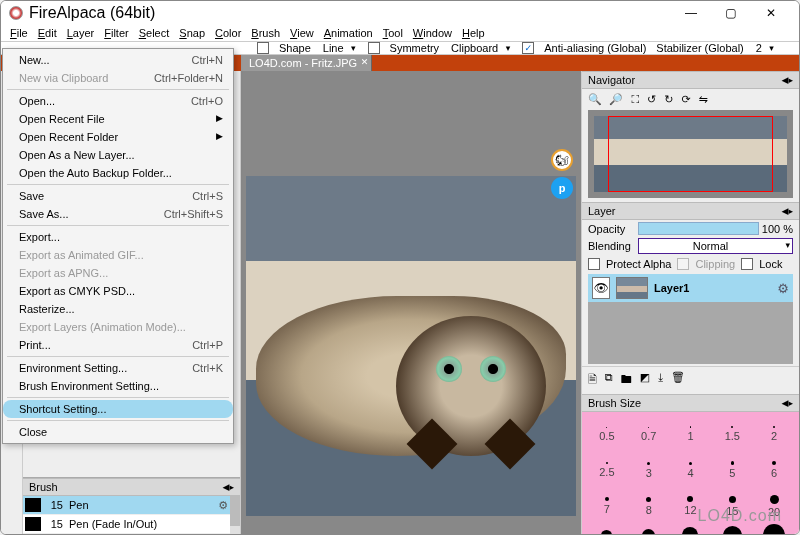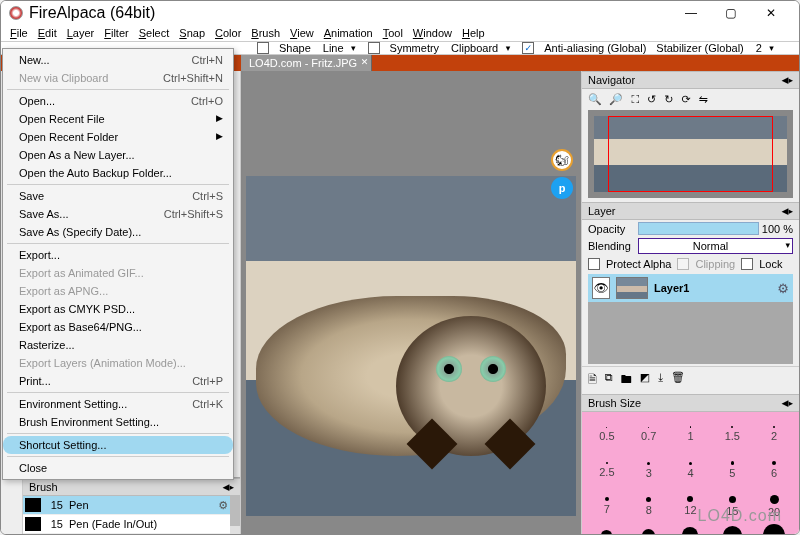--- a/index.html
+++ b/index.html
@@ -351,21 +351,21 @@
   </div>
 </div>
 
 <div class="file-menu" id="file-menu">
     <div class="mi">
       <span>New...</span>
       <span class="sc">Ctrl+N</span>
     </div>
     <div class="mi disabled">
       <span>New via Clipboard</span>
-      <span class="sc">Ctrl+Shift+N</span>
+      <span class="sc">Ctrl+Folder+N</span>
     </div>
     <div class="sep"></div>
     <div class="mi">
       <span>Open...</span>
       <span class="sc">Ctrl+O</span>
     </div>
     <div class="mi">
       <span>Open Recent File</span>
       <span class="arrow">▶</span>
     </div>
@@ -381,40 +381,34 @@
     </div>
     <div class="sep"></div>
     <div class="mi">
       <span>Save</span>
       <span class="sc">Ctrl+S</span>
     </div>
     <div class="mi">
       <span>Save As...</span>
       <span class="sc">Ctrl+Shift+S</span>
     </div>
-    <div class="mi">
-      <span>Save As (Specify Date)...</span>
-    </div>
     <div class="sep"></div>
     <div class="mi">
       <span>Export...</span>
     </div>
     <div class="mi disabled">
       <span>Export as Animated GIF...</span>
     </div>
     <div class="mi disabled">
       <span>Export as APNG...</span>
     </div>
     <div class="mi">
       <span>Export as CMYK PSD...</span>
     </div>
     <div class="mi">
-      <span>Export as Base64/PNG...</span>
-    </div>
-    <div class="mi">
       <span>Rasterize...</span>
     </div>
     <div class="mi disabled">
       <span>Export Layers (Animation Mode)...</span>
     </div>
     <div class="mi">
       <span>Print...</span>
       <span class="sc">Ctrl+P</span>
     </div>
     <div class="sep"></div>

